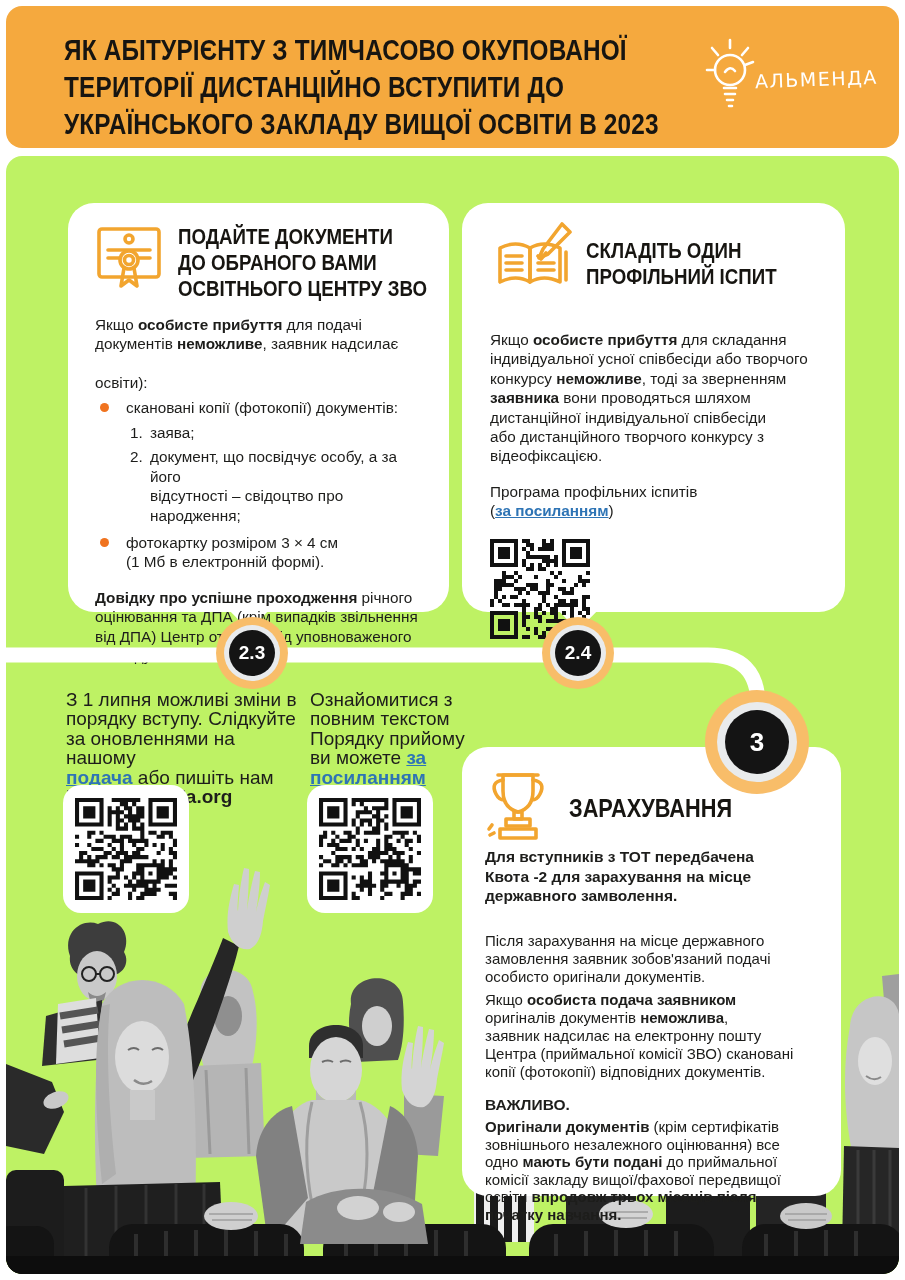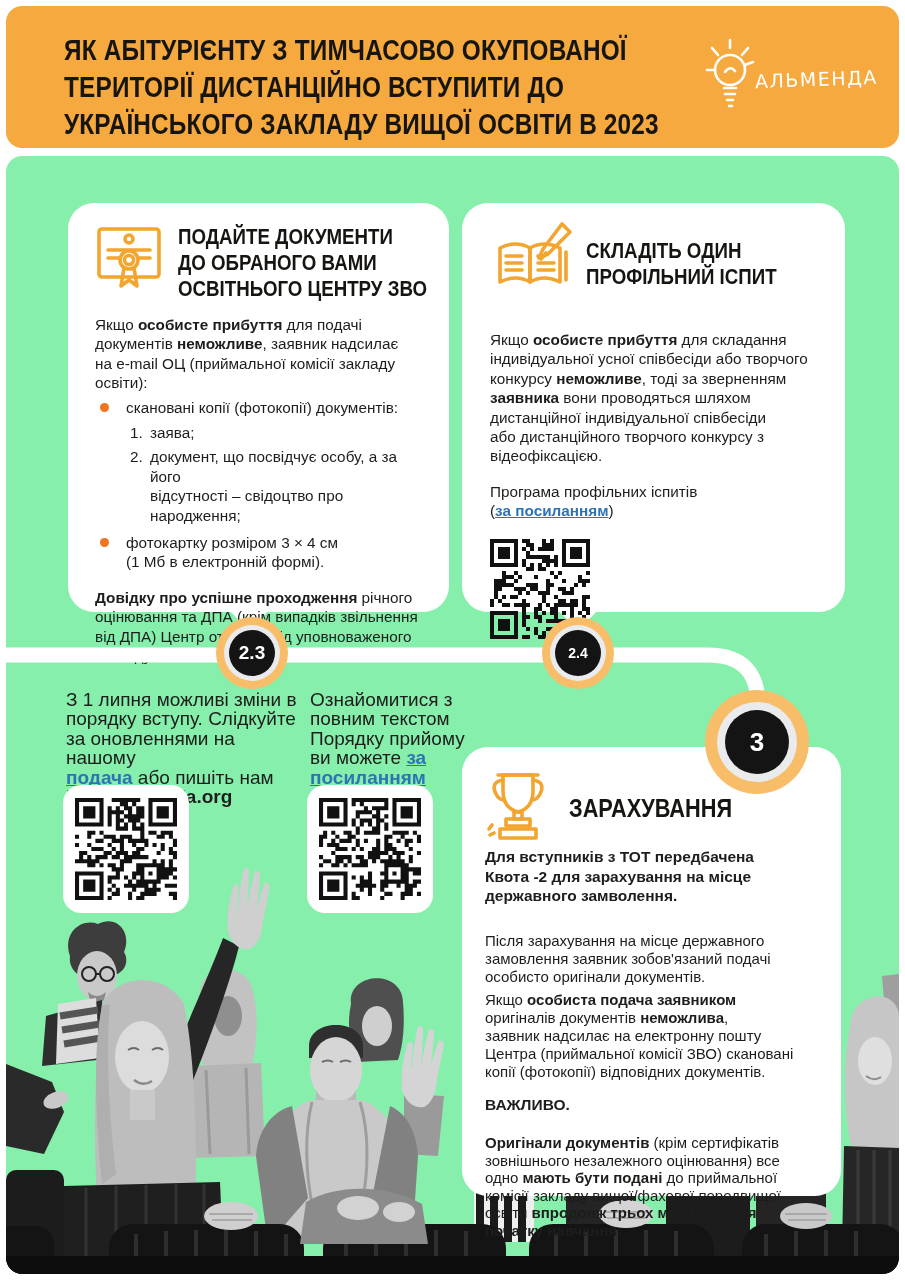--- a/index.html
+++ b/index.html
@@ -4,21 +4,21 @@
 <style>
   html,body{margin:0;padding:0;background:#ffffff;}
   .page{position:relative;width:905px;height:1280px;background:#ffffff;overflow:hidden;
         font-family:"Liberation Sans",sans-serif;color:#1d1d1b;}
   .hdr{position:absolute;left:6px;top:6px;width:893px;height:142px;background:#F5A93E;border-radius:16px;}
   .hdr-title{position:absolute;left:58px;top:26px;font-weight:700;font-size:29px;line-height:37px;
         letter-spacing:.2px;color:#171511;transform:scaleX(.84);transform-origin:0 0;white-space:nowrap;}
   .logo{position:absolute;right:26px;top:22px;width:170px;height:100px;}
   .logo-text{position:absolute;left:52px;top:40px;color:#ffffff;font-size:19px;letter-spacing:1.5px;
         font-family:"DejaVu Sans",sans-serif;transform:rotate(-2deg);}
-  .panel{position:absolute;left:6px;top:156px;width:893px;height:1118px;background:#86efac;
+  .panel{position:absolute;left:6px;top:156px;width:893px;height:1118px;background:#bef264;
         border-radius:16px;overflow:hidden;}
   .card{position:absolute;background:#ffffff;border-radius:26px;}
   .card1{left:62px;top:47px;width:381px;height:409px;}
   .card2{left:456px;top:47px;width:383px;height:409px;}
   .card3{left:456px;top:591px;width:379px;height:449px;z-index:4;}
   .tail{position:absolute;bottom:-12px;width:30px;height:30px;background:#ffffff;border-radius:5px;
         transform:rotate(45deg);}
   .c-icon{position:absolute;}
   .c-head{position:absolute;font-weight:700;color:#171511;transform:scaleX(.87);transform-origin:0 0;
         font-size:21.5px;line-height:26px;white-space:nowrap;}
@@ -39,21 +39,21 @@
   .dot{position:absolute;border-radius:50%;background:#141414;color:#ffffff;display:flex;
         align-items:center;justify-content:center;font-weight:700;}
   .mid{position:absolute;font-size:19px;line-height:19.4px;z-index:2;color:#1d1d1b;}
   .qrbox{position:absolute;width:126px;height:128px;background:#ffffff;border-radius:18px;z-index:2;
         display:flex;align-items:center;justify-content:center;}
   .qr{display:block;}
   .photo{position:absolute;left:0;top:698px;width:893px;height:420px;border-radius:0 0 16px 16px;
         overflow:hidden;z-index:1;}
   .card3-body{position:absolute;left:23px;top:100px;width:332px;font-size:15px;line-height:18px;}
   .p-lead{font-size:15.5px;line-height:19.5px;font-weight:700;}
-  .m10{margin-top:26px;} .m12{margin-top:5px;} .m14{margin-top:14px;} .m4{margin-top:20px;}
+  .m10{margin-top:26px;} .m12{margin-top:5px;} .m14{margin-top:14px;} .m4{margin-top:4px;}
   .p5{line-height:17.5px;}
 </style>
 </head>
 <body>
 
 <div class="page">
 
   <div class="hdr">
     <div class="hdr-title"><span>ЯК АБІТУРІЄНТУ З ТИМЧАСОВО ОКУПОВАНОЇ</span><br><span>ТЕРИТОРІЇ ДИСТАНЦІЙНО ВСТУПИТИ ДО</span><br><span>УКРАЇНСЬКОГО ЗАКЛАДУ ВИЩОЇ ОСВІТИ В 2023</span></div>
     <div class="logo">
@@ -187,21 +187,21 @@
           <rect x="4" y="7" width="60" height="48" rx="3"></rect>
           <circle cx="34" cy="17" r="4"></circle>
           <path d="M13 28 H55 M13 36 H24 M44 36 H55"></path>
           <circle cx="34" cy="38" r="9"></circle>
           <circle cx="34" cy="38" r="4.5"></circle>
           <path d="M29 46 L26 64 L34 58 L42 64 L39 46"></path>
         </g>
       </svg>
       <div class="c-head" style="left:110px;top:21px;"><span>ПОДАЙТЕ ДОКУМЕНТИ</span><br><span>ДО ОБРАНОГО ВАМИ</span><br><span>ОСВІТНЬОГО ЦЕНТРУ ЗВО</span></div>
       <div class="c-body" style="left:27px;top:112px;width:332px;">
-        <div><span>Якщо </span><span class="b">особисте прибуття</span><span> для подачі</span><br><span>документів </span><span class="b">неможливе</span><span>, заявник надсилає</span><br><span>на e-mail ОЦ (приймальної комісії закладу</span><br><span>освіти):</span></div>
+        <div><span>Якщо </span><span class="b">особисте прибуття</span><span> для подачі</span><br><span>документів </span><span class="b">неможливе</span><span>, заявник надсилає</span><br><br><span>освіти):</span></div>
         <ul class="blist">
           <li>
             <span><span>скановані копії (фотокопії) документів:</span></span>
             <ol>
               <li><span>заява;</span></li>
               <li><span>документ, що посвідчує особу, а за його</span><br><span>відсутності – свідоцтво про народження;</span></li>
             </ol>
           </li>
           <li><span>фотокартку розміром 3 × 4 см</span><br><span>(1 Мб в електронній формі).</span></li>
         </ul>
@@ -232,21 +232,21 @@
     </div>
 
     <div class="node" style="left:210px;top:461px;width:72px;height:72px;">
       <div class="halo" style="inset:0;"></div>
       <div class="ring" style="inset:8px;"></div>
       <div class="dot" style="inset:13px;font-size:19px;">2.3</div>
     </div>
     <div class="node" style="left:536px;top:461px;width:72px;height:72px;">
       <div class="halo" style="inset:0;"></div>
       <div class="ring" style="inset:8px;"></div>
-      <div class="dot" style="inset:13px;font-size:14px;">2.4</div>
+      <div class="dot" style="inset:13px;font-size:19px;">2.4</div>
     </div>
 
     <div class="mid" style="left:60px;top:534px;width:240px;"><span>З 1 липня можливі зміни в</span><br><span>порядку вступу. Слідкуйте</span><br><span>за оновленнями на нашому</span><br><span class="lnk">подача</span><span> або пишіть нам</span><br><span class="b">info@almenda.org</span></div>
     <div class="mid" style="left:304px;top:534px;width:160px;"><span>Ознайомитися з</span><br><span>повним текстом</span><br><span>Порядку прийому</span><br><span>ви можете </span><span class="lnk">за</span><br><span class="lnk">посиланням</span></div>
 
     <div class="qrbox" style="left:57px;top:629px;">
       <svg class="qr" width="102" height="102" viewBox="0 0 25 25">
           <path d="M0 0h1v1h-1zM1 0h1v1h-1zM2 0h1v1h-1zM3 0h1v1h-1zM4 0h1v1h-1zM5 0h1v1h-1zM6 0h1v1h-1zM0 1h1v1h-1zM6 1h1v1h-1zM0 2h1v1h-1zM2 2h1v1h-1zM3 2h1v1h-1zM4 2h1v1h-1zM6 2h1v1h-1zM0 3h1v1h-1zM2 3h1v1h-1zM3 3h1v1h-1zM4 3h1v1h-1zM6 3h1v1h-1zM0 4h1v1h-1zM2 4h1v1h-1zM3 4h1v1h-1zM4 4h1v1h-1zM6 4h1v1h-1zM0 5h1v1h-1zM6 5h1v1h-1zM0 6h1v1h-1zM1 6h1v1h-1zM2 6h1v1h-1zM3 6h1v1h-1zM4 6h1v1h-1zM5 6h1v1h-1zM6 6h1v1h-1zM18 0h1v1h-1zM19 0h1v1h-1zM20 0h1v1h-1zM21 0h1v1h-1zM22 0h1v1h-1zM23 0h1v1h-1zM24 0h1v1h-1zM18 1h1v1h-1zM24 1h1v1h-1zM18 2h1v1h-1zM20 2h1v1h-1zM21 2h1v1h-1zM22 2h1v1h-1zM24 2h1v1h-1zM18 3h1v1h-1zM20 3h1v1h-1zM21 3h1v1h-1zM22 3h1v1h-1zM24 3h1v1h-1zM18 4h1v1h-1zM20 4h1v1h-1zM21 4h1v1h-1zM22 4h1v1h-1zM24 4h1v1h-1zM18 5h1v1h-1zM24 5h1v1h-1zM18 6h1v1h-1zM19 6h1v1h-1zM20 6h1v1h-1zM21 6h1v1h-1zM22 6h1v1h-1zM23 6h1v1h-1zM24 6h1v1h-1zM0 18h1v1h-1zM1 18h1v1h-1zM2 18h1v1h-1zM3 18h1v1h-1zM4 18h1v1h-1zM5 18h1v1h-1zM6 18h1v1h-1zM0 19h1v1h-1zM6 19h1v1h-1zM0 20h1v1h-1zM2 20h1v1h-1zM3 20h1v1h-1zM4 20h1v1h-1zM6 20h1v1h-1zM0 21h1v1h-1zM2 21h1v1h-1zM3 21h1v1h-1zM4 21h1v1h-1zM6 21h1v1h-1zM0 22h1v1h-1zM2 22h1v1h-1zM3 22h1v1h-1zM4 22h1v1h-1zM6 22h1v1h-1zM0 23h1v1h-1zM6 23h1v1h-1zM0 24h1v1h-1zM1 24h1v1h-1zM2 24h1v1h-1zM3 24h1v1h-1zM4 24h1v1h-1zM5 24h1v1h-1zM6 24h1v1h-1zM8 6h1v1h-1zM6 8h1v1h-1zM10 6h1v1h-1zM6 10h1v1h-1zM12 6h1v1h-1zM6 12h1v1h-1zM14 6h1v1h-1zM6 14h1v1h-1zM16 6h1v1h-1zM6 16h1v1h-1zM16 16h1v1h-1zM17 16h1v1h-1zM18 16h1v1h-1zM19 16h1v1h-1zM20 16h1v1h-1zM16 17h1v1h-1zM20 17h1v1h-1zM16 18h1v1h-1zM18 18h1v1h-1zM20 18h1v1h-1zM16 19h1v1h-1zM20 19h1v1h-1zM16 20h1v1h-1zM17 20h1v1h-1zM18 20h1v1h-1zM19 20h1v1h-1zM20 20h1v1h-1zM9 0h1v1h-1zM10 0h1v1h-1zM11 0h1v1h-1zM12 0h1v1h-1zM13 0h1v1h-1zM14 0h1v1h-1zM15 0h1v1h-1zM11 1h1v1h-1zM12 1h1v1h-1zM14 1h1v1h-1zM8 2h1v1h-1zM10 2h1v1h-1zM12 2h1v1h-1zM13 2h1v1h-1zM15 2h1v1h-1zM16 2h1v1h-1zM8 3h1v1h-1zM9 3h1v1h-1zM10 3h1v1h-1zM11 3h1v1h-1zM13 3h1v1h-1zM15 3h1v1h-1zM16 3h1v1h-1zM8 4h1v1h-1zM10 4h1v1h-1zM12 4h1v1h-1zM13 4h1v1h-1zM14 4h1v1h-1zM15 4h1v1h-1zM16 4h1v1h-1zM8 5h1v1h-1zM10 5h1v1h-1zM11 5h1v1h-1zM13 5h1v1h-1zM14 5h1v1h-1zM15 5h1v1h-1zM10 7h1v1h-1zM11 7h1v1h-1zM12 7h1v1h-1zM14 7h1v1h-1zM15 7h1v1h-1zM16 7h1v1h-1zM3 8h1v1h-1zM4 8h1v1h-1zM16 8h1v1h-1zM18 8h1v1h-1zM19 8h1v1h-1zM21 8h1v1h-1zM22 8h1v1h-1zM23 8h1v1h-1zM0 9h1v1h-1zM3 9h1v1h-1zM7 9h1v1h-1zM8 9h1v1h-1zM9 9h1v1h-1zM11 9h1v1h-1zM12 9h1v1h-1zM13 9h1v1h-1zM16 9h1v1h-1zM20 9h1v1h-1zM21 9h1v1h-1zM23 9h1v1h-1zM5 10h1v1h-1zM9 10h1v1h-1zM10 10h1v1h-1zM11 10h1v1h-1zM13 10h1v1h-1zM14 10h1v1h-1zM15 10h1v1h-1zM16 10h1v1h-1zM17 10h1v1h-1zM24 10h1v1h-1zM0 11h1v1h-1zM3 11h1v1h-1zM8 11h1v1h-1zM11 11h1v1h-1zM14 11h1v1h-1zM17 11h1v1h-1zM19 11h1v1h-1zM21 11h1v1h-1zM24 11h1v1h-1zM4 12h1v1h-1zM5 12h1v1h-1zM9 12h1v1h-1zM11 12h1v1h-1zM15 12h1v1h-1zM16 12h1v1h-1zM21 12h1v1h-1zM23 12h1v1h-1zM1 13h1v1h-1zM2 13h1v1h-1zM7 13h1v1h-1zM8 13h1v1h-1zM10 13h1v1h-1zM11 13h1v1h-1zM12 13h1v1h-1zM14 13h1v1h-1zM15 13h1v1h-1zM20 13h1v1h-1zM23 13h1v1h-1zM24 13h1v1h-1zM1 14h1v1h-1zM3 14h1v1h-1zM5 14h1v1h-1zM7 14h1v1h-1zM9 14h1v1h-1zM10 14h1v1h-1zM12 14h1v1h-1zM13 14h1v1h-1zM14 14h1v1h-1zM15 14h1v1h-1zM16 14h1v1h-1zM17 14h1v1h-1zM24 14h1v1h-1zM0 15h1v1h-1zM1 15h1v1h-1zM2 15h1v1h-1zM3 15h1v1h-1zM4 15h1v1h-1zM5 15h1v1h-1zM11 15h1v1h-1zM12 15h1v1h-1zM13 15h1v1h-1zM19 15h1v1h-1zM21 15h1v1h-1zM23 15h1v1h-1zM3 16h1v1h-1zM4 16h1v1h-1zM8 16h1v1h-1zM9 16h1v1h-1zM11 16h1v1h-1zM15 16h1v1h-1zM21 16h1v1h-1zM23 16h1v1h-1zM9 17h1v1h-1zM10 17h1v1h-1zM11 17h1v1h-1zM15 17h1v1h-1zM21 17h1v1h-1zM22 17h1v1h-1zM23 17h1v1h-1zM24 17h1v1h-1zM10 18h1v1h-1zM14 18h1v1h-1zM15 18h1v1h-1zM21 18h1v1h-1zM22 18h1v1h-1zM23 18h1v1h-1zM8 19h1v1h-1zM9 19h1v1h-1zM10 19h1v1h-1zM12 19h1v1h-1zM14 19h1v1h-1zM21 19h1v1h-1zM22 19h1v1h-1zM24 19h1v1h-1zM8 20h1v1h-1zM13 20h1v1h-1zM15 20h1v1h-1zM9 21h1v1h-1zM12 21h1v1h-1zM13 21h1v1h-1zM14 21h1v1h-1zM15 21h1v1h-1zM16 21h1v1h-1zM17 21h1v1h-1zM19 21h1v1h-1zM22 21h1v1h-1zM23 21h1v1h-1zM24 21h1v1h-1zM8 22h1v1h-1zM10 22h1v1h-1zM14 22h1v1h-1zM17 22h1v1h-1zM18 22h1v1h-1zM19 22h1v1h-1zM20 22h1v1h-1zM9 23h1v1h-1zM10 23h1v1h-1zM13 23h1v1h-1zM16 23h1v1h-1zM17 23h1v1h-1zM18 23h1v1h-1zM19 23h1v1h-1zM23 23h1v1h-1zM24 23h1v1h-1zM8 24h1v1h-1zM13 24h1v1h-1zM15 24h1v1h-1zM16 24h1v1h-1zM24 24h1v1h-1z" fill="#111"></path>
         </svg>
     </div>

